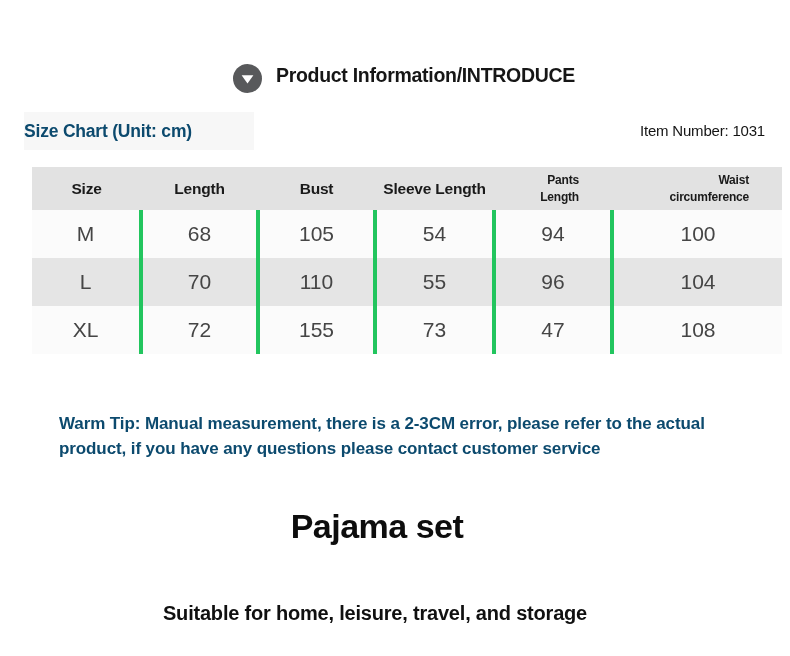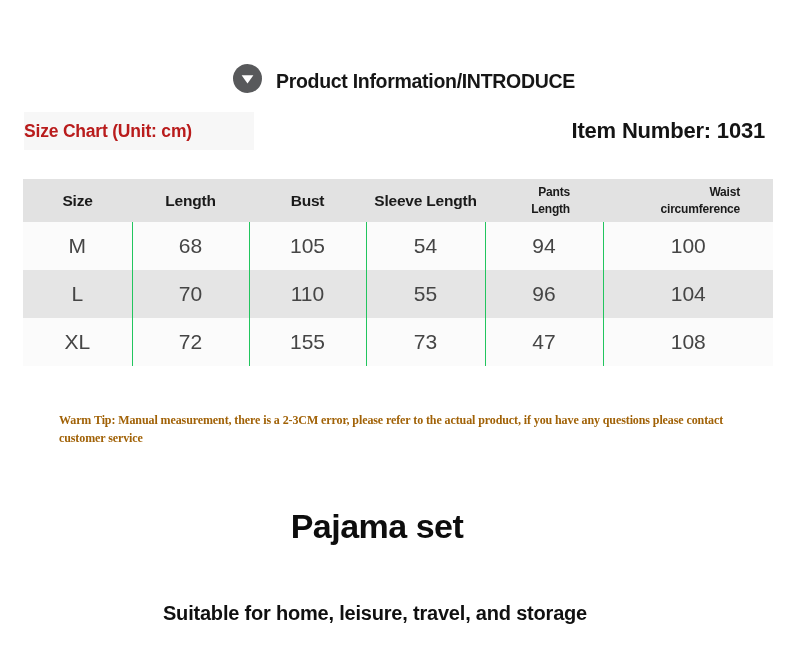--- a/index.html
+++ b/index.html
@@ -10,21 +10,21 @@
     font-family: "Liberation Sans", "DejaVu Sans", sans-serif;
     color: #111111;
     overflow: hidden;
   }
 
   
   .intro-header {
     position: absolute;
     top: 64px; left: 233px;
     display: flex;
-    align-items: flex-end;
+    align-items: flex-start;
     gap: 14px;
   }
   .collapse-icon { width: 29px; height: 29px; display: block; cursor: pointer; }
   .intro-title {
     font-size: 19.5px;
     font-weight: bold;
     letter-spacing: -0.3px;
     color: #161616;
     white-space: nowrap;
   }
@@ -32,41 +32,40 @@
   
   .size-chart-label {
     position: absolute;
     top: 112px; left: 24px;
     width: 230px; height: 38px;
     background: #f7f7f7;
     font-size: 17.5px;
     font-weight: bold;
     letter-spacing: -0.2px;
     line-height: 38px;
-    color: #b91c1c;
+    color: #0c4a6e;
   }
   .item-number {
     position: absolute;
     top: 112px; right: 25px;
     height: 38px;
-    font-size: 22px;
-    font-weight: bold;
+    font-size: 15px;
+    font-weight: normal;
     letter-spacing: -0.2px;
     line-height: 38px;
     color: #141414;
   }
 
   
   .size-table {
     position: absolute;
-    top: 167px; left: 23px;
+    top: 167px; left: 32px;
     width: 750px;
     border-collapse: collapse;
     table-layout: fixed;
-    margin-top: 12px;
   }
   .size-table th {
     background: #e2e2e2;
     height: 43px;
     font-size: 15.5px;
     font-weight: bold;
     color: #1a1a1a;
     text-align: center;
     vertical-align: middle;
     letter-spacing: -0.2px;
@@ -81,33 +80,32 @@
   .size-table td {
     height: 48px;
     font-size: 21px;
     font-weight: 400;
     color: #454545;
     text-align: center;
     vertical-align: middle;
   }
   .size-table tbody tr:nth-child(odd) td { background: #fbfbfb; }
   .size-table tbody tr:nth-child(even) td { background: #e5e5e5; }
-  .size-table tbody td + td { border-left: 1px solid #22c55e; }
+  .size-table tbody td + td { border-left: 4px solid #22c55e; }
 
   
   .warm-tip {
     position: absolute;
     top: 412px; left: 59px;
     width: 685px;
-    font-size: 12px;
+    font-size: 17px;
     font-weight: bold;
     letter-spacing: -0.1px;
     line-height: 1.47;
-    color: #a16207;
-    font-family: Liberation Serif, serif;
+    color: #0c4a6e;
   }
 
   
   .product-title {
     position: absolute;
     top: 507px; left: 0;
     width: 100%;
     text-align: center;
     transform: translateX(-18px);
     font-size: 34px;

